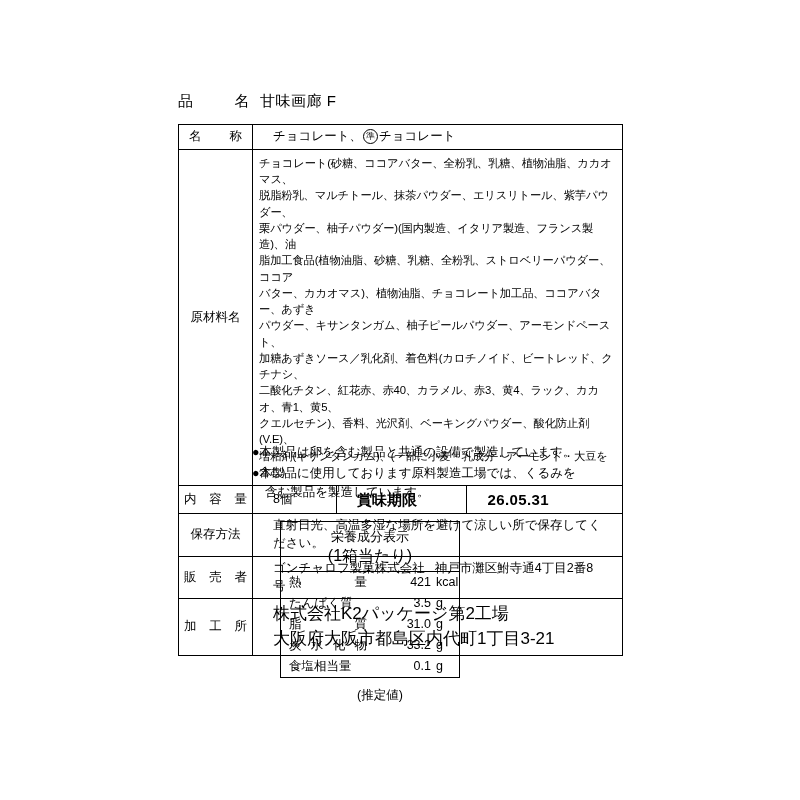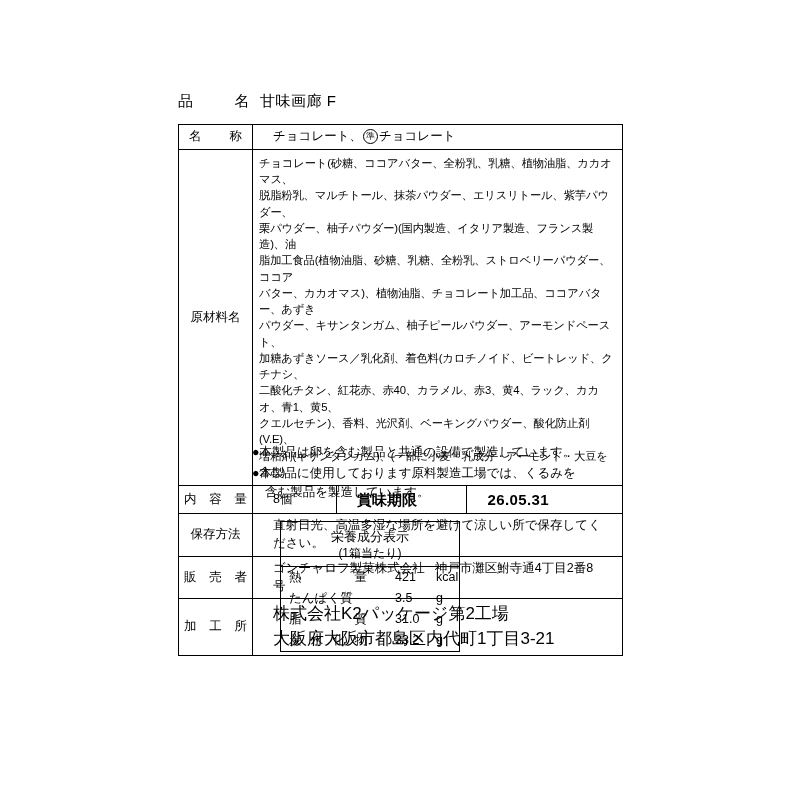--- a/index.html
+++ b/index.html
@@ -153,21 +153,21 @@
     box-sizing: border-box;
   }
   .nutrition .title {
     text-align: center;
     font-size: 13px;
     padding-top: 6px;
     line-height: 1.4;
   }
   .nutrition .subtitle {
     text-align: center;
-    font-size: 12px;
+    font-size: 16px;
     padding-bottom: 4px;
     line-height: 1.3;
   }
   .nutrition .divider {
     border-top: 1px solid #000000;
   }
   .nutrition table {
     width: 100%;
     border-collapse: collapse;
     font-size: 12.5px;
@@ -186,21 +186,21 @@
     width: 78px;
   }
   .nutrition td.nvalue {
     text-align: left;
     padding-left: 10px;
     white-space: nowrap;
   }
   .nutrition .nv-num {
     display: inline-block;
     width: 36px;
-    text-align: left;
+    text-align: right;
   }
   .nutrition .nv-unit {
     margin-left: 5px;
   }
   .nut-foot-outside {
     position: absolute;
     left: 280px;
     top: 687px;
     width: 200px;
     text-align: center;
@@ -361,18 +361,25 @@
               <span>炭</span>
               <span>水</span>
               <span>化</span>
               <span>物</span>
             </span>
           </td>
           <td class="nvalue">
             <span class="nv-num">33.2</span><span class="nv-unit">g</span>
           </td>
         </tr>
+        <tr>
+          <td class="nlabel">食塩相当量</td>
+          <td class="nvalue">
+            <span class="nv-num">0.1</span><span class="nv-unit">g</span>
+          </td>
+        </tr>
       </tbody>
     </table>
   </div>
 
+  <div class="nut-foot-outside">(推定値)</div>
 
 </div>
 
 </body></html>

